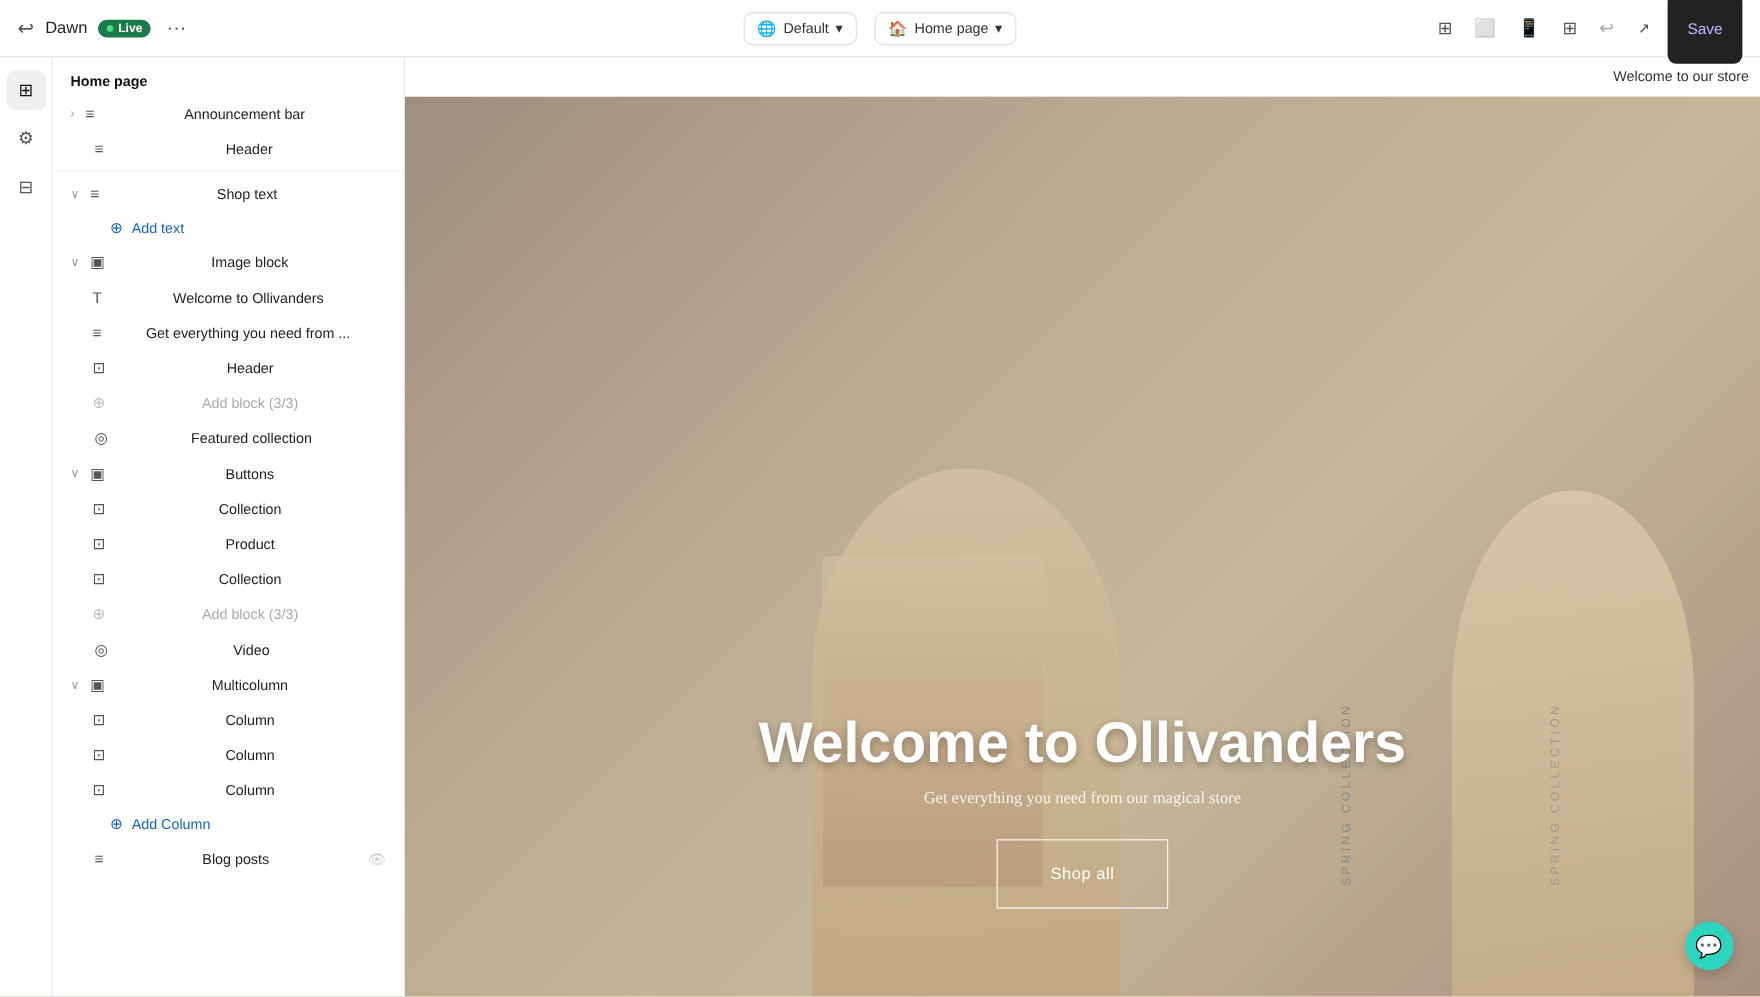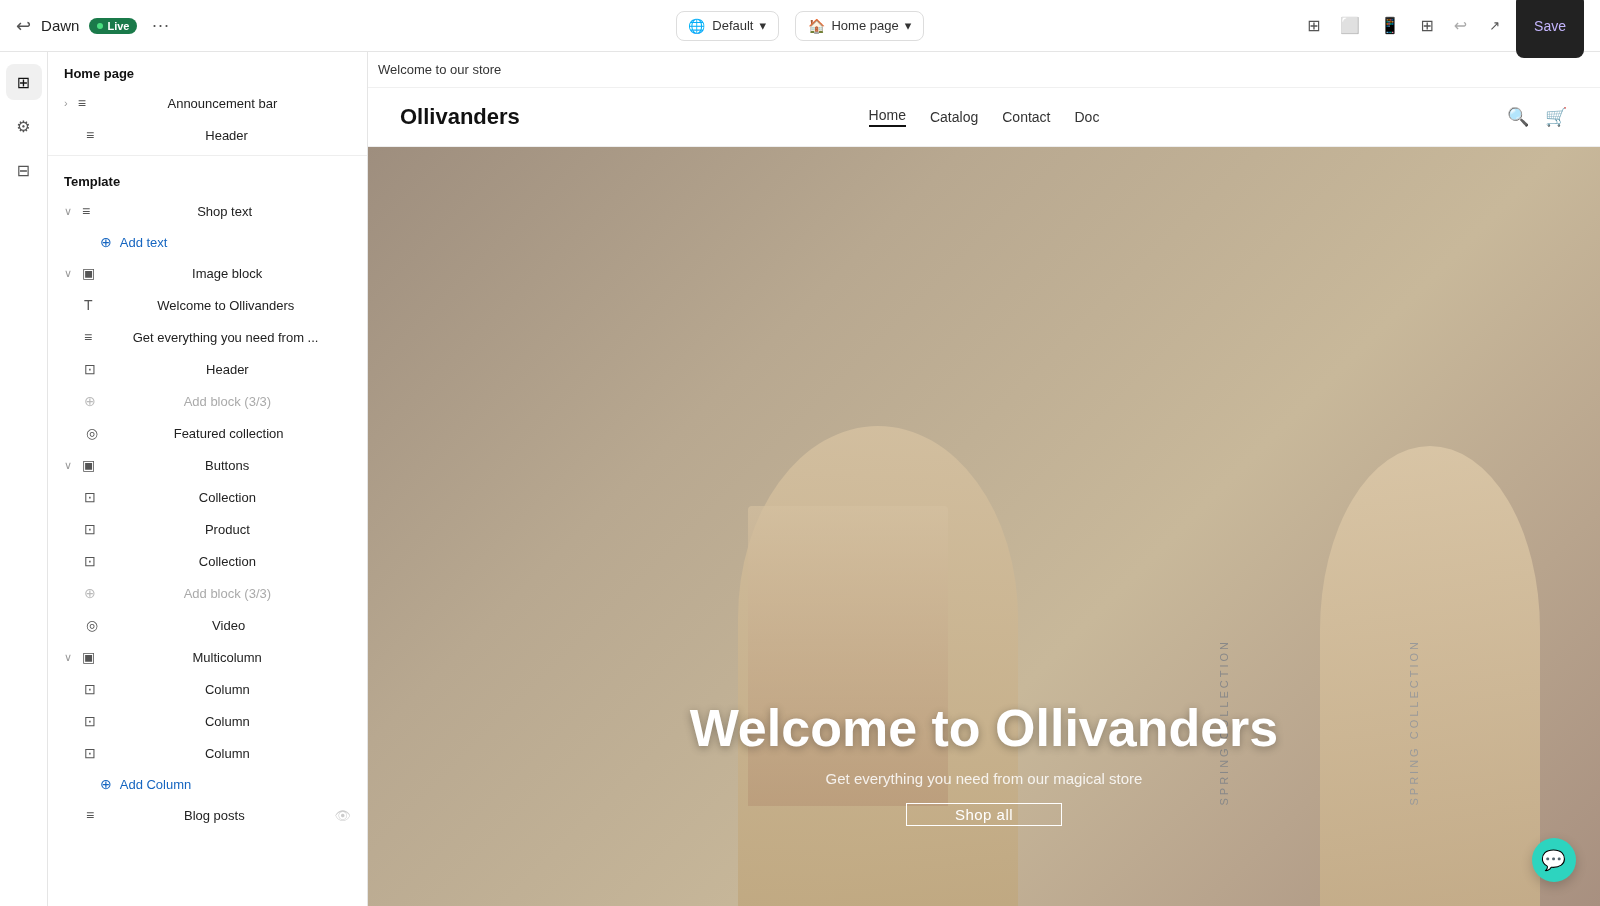--- a/index.html
+++ b/index.html
@@ -144,21 +144,21 @@
     
     .store-frame {
       background: #fff;
       flex: 1;
       display: flex;
       flex-direction: column;
     }
 
     .store-announcement {
       background: #fff;
-      text-align: left;
+      text-align: right;
       padding: 10px;
       font-size: 13px;
       color: #333;
       border-bottom: 1px solid #f0f0f0;
     }
 
     .store-nav {
       display: flex;
       align-items: center;
       padding: 16px 32px;
@@ -259,26 +259,27 @@
       font-size: 52px;
       font-weight: 700;
       color: #fff;
       margin-bottom: 12px;
       text-shadow: 0 2px 8px rgba(0,0,0,0.3);
     }
 
     .hero-subtitle {
       font-size: 15px;
       color: rgba(255,255,255,0.85);
-      margin-bottom: 16px;
+      margin-bottom: 28px;
+      font-family: Liberation Serif, serif;
     }
 
     .shop-all-btn {
       display: inline-block;
-      padding: 2px 48px;
+      padding: 22px 48px;
       border: 1.5px solid #fff;
       color: #fff;
       font-size: 15px;
       background: transparent;
       cursor: pointer;
       letter-spacing: 0.5px;
     }
 
     
     .chat-bubble {
@@ -356,21 +357,20 @@
         <span class="item-label">Announcement bar</span>
       </div>
 
       <div class="sidebar-item">
         <span style="width:14px"></span>
         <span class="item-icon">≡</span>
         <span class="item-label">Header</span>
       </div>
 
       <div class="divider"></div>
-      <div class="sidebar-section-title">Template</div>
 
       <div class="sidebar-item">
         <span class="chevron">∨</span>
         <span class="item-icon">≡</span>
         <span class="item-label">Shop text</span>
       </div>
       <div class="add-block-btn">
         <span class="plus-circle">⊕</span>
         <span>Add text</span>
       </div>
@@ -460,33 +460,20 @@
         <span class="eye-icon">👁</span>
       </div>
     </div>
   </div>
 
   <div class="preview">
     <div class="store-frame">
 
       <div class="store-announcement">Welcome to our store</div>
 
-      <div class="store-nav">
-        <div class="store-logo">Ollivanders</div>
-        <div class="store-nav-links">
-          <a class="nav-link active">Home</a>
-          <a class="nav-link">Catalog</a>
-          <a class="nav-link">Contact</a>
-          <a class="nav-link">Doc</a>
-        </div>
-        <div class="store-nav-icons">
-          <span style="cursor:pointer;font-size:18px;">🔍</span>
-          <span style="cursor:pointer;font-size:18px;">🛒</span>
-        </div>
-      </div>
 
       <div class="hero-section">
         <div class="hero-bg"></div>
 
         <div class="arch arch-left"></div>
 
         <div class="arch arch-right"></div>
 
         <span class="spring-text-left">SPRING COLLECTION</span>
         <span class="spring-text-right">SPRING COLLECTION</span>

